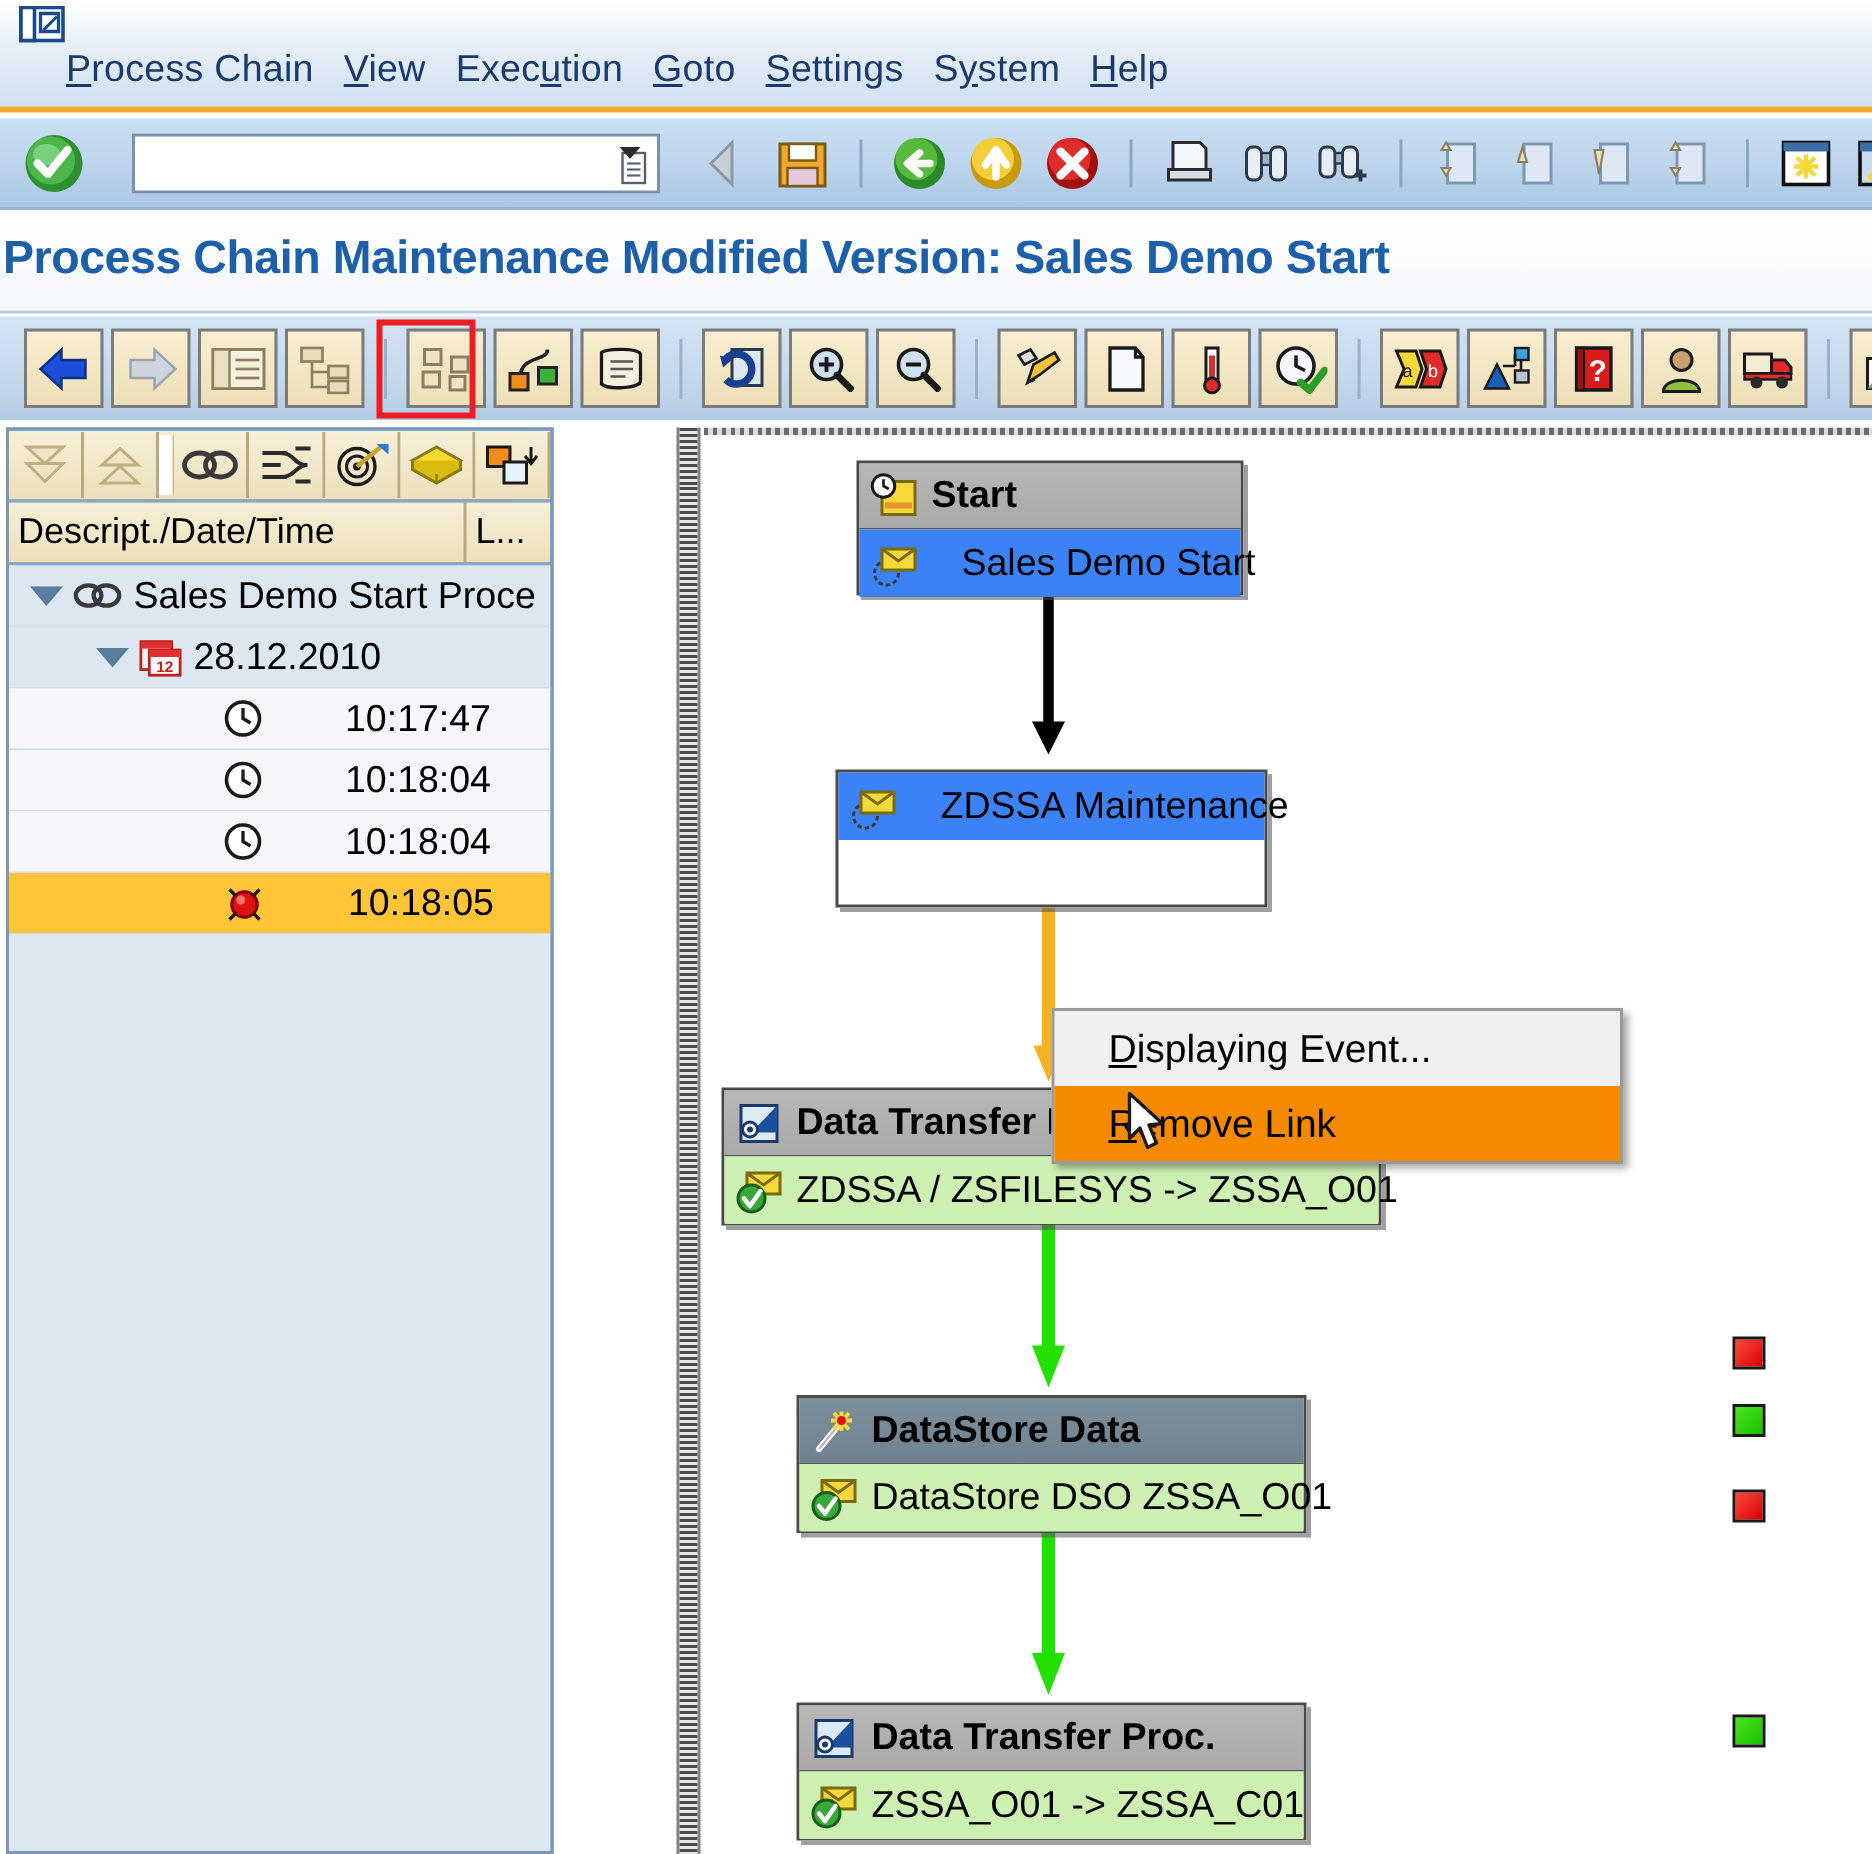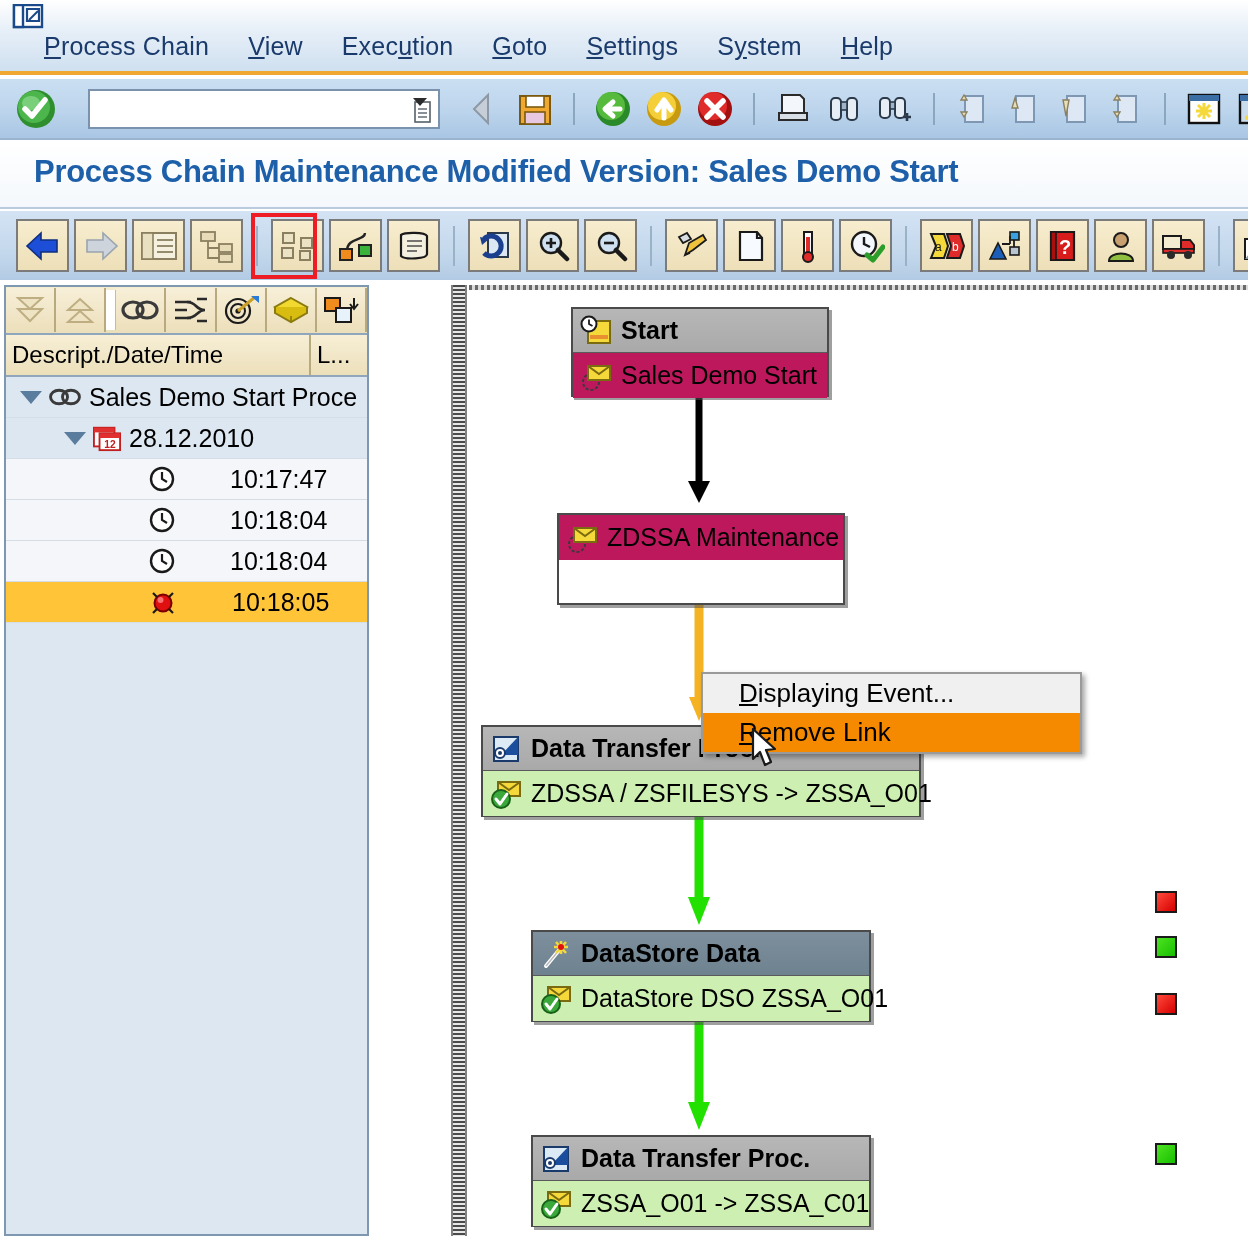--- a/index.html
+++ b/index.html
@@ -20,21 +20,21 @@
     background: linear-gradient(to bottom, #ffffff 0%, #e8f0f8 40%, #cfe0f0 100%);
     border-bottom: 4px solid #f0a830;
     box-sizing: border-box;
   }
   .win-icon {
     position: absolute; left: 12px; top: 4px;
     width: 34px; height: 28px;
   }
   .menu-items {
     position: absolute; left: 44px; top: 32px;
-    display: flex; gap: 39px;
+    display: flex; gap: 20px;
     align-items: flex-start;
     text-align: center;
   }
   .menu-item {
     font-size: 25px;
     color: #1a3a6b;
     letter-spacing: 0.2px;
     white-space: nowrap;
     cursor: default;
   }
@@ -81,21 +81,21 @@
 
   
   .titlebar {
     position: absolute; left: 0; top: 142px;
     width: 1248px; height: 67px;
     background: linear-gradient(to bottom, #ffffff 0%, #f4f8fc 100%);
     border-bottom: 2px solid #b9cbdd;
     box-sizing: border-box;
   }
   .title-text {
-    position: absolute; left: 34px; top: 12px;
+    position: absolute; left: 2px; top: 12px;
     font-size: 31px; font-weight: bold;
     color: #1d5fa8;
     white-space: nowrap;
     letter-spacing: -0.3px;
   }
 
   
   .apptoolbar {
     position: absolute; left: 0; top: 211px;
     width: 1248px; height: 72px;
@@ -272,21 +272,21 @@
     display: flex; align-items: center;
     padding-left: 7px;
     box-sizing: border-box;
   }
   .node-body-title {
     font-size: 25px; color: #000;
     margin-left: 9px; white-space: nowrap;
   }
   .head-gray  { background: linear-gradient(to bottom, #b7b7b7 0%, #a9a9a9 100%); }
   .head-slate { background: linear-gradient(to bottom, #7d8f9c 0%, #6f8290 100%); }
-  .body-blue  { background: #be185d; }
+  .body-blue  { background: #3b82f6; gap: 20px; }
   .body-green { background: #cdf0b2; }
 
   .nodeicon { width: 32px; height: 32px; flex: none; position: relative; }
 
   
   .conn { position: absolute; }
   .handle {
     position: absolute;
     width: 22px; height: 22px;
     border: 2px solid #1a1a1a;
@@ -300,21 +300,21 @@
     position: absolute;
     left: 701px; top: 672px;
     width: 381px;
     background: #f0f0f0;
     border: 2px solid #9a9a9a;
     box-shadow: 3px 3px 5px rgba(0,0,0,0.35);
     z-index: 50;
     box-sizing: border-box;
   }
   .ctxitem {
-    height: 39px;
+    height: 50px;
     display: flex; align-items: center;
     padding-left: 36px;
     font-size: 26px; color: #000;
     box-sizing: border-box;
     white-space: nowrap;
   }
   .ctxitem.hot { background: #f58a00; color: #000; }
   .ctxitem u { text-decoration: underline; }
   .ctx-cursor {
     position: absolute;

